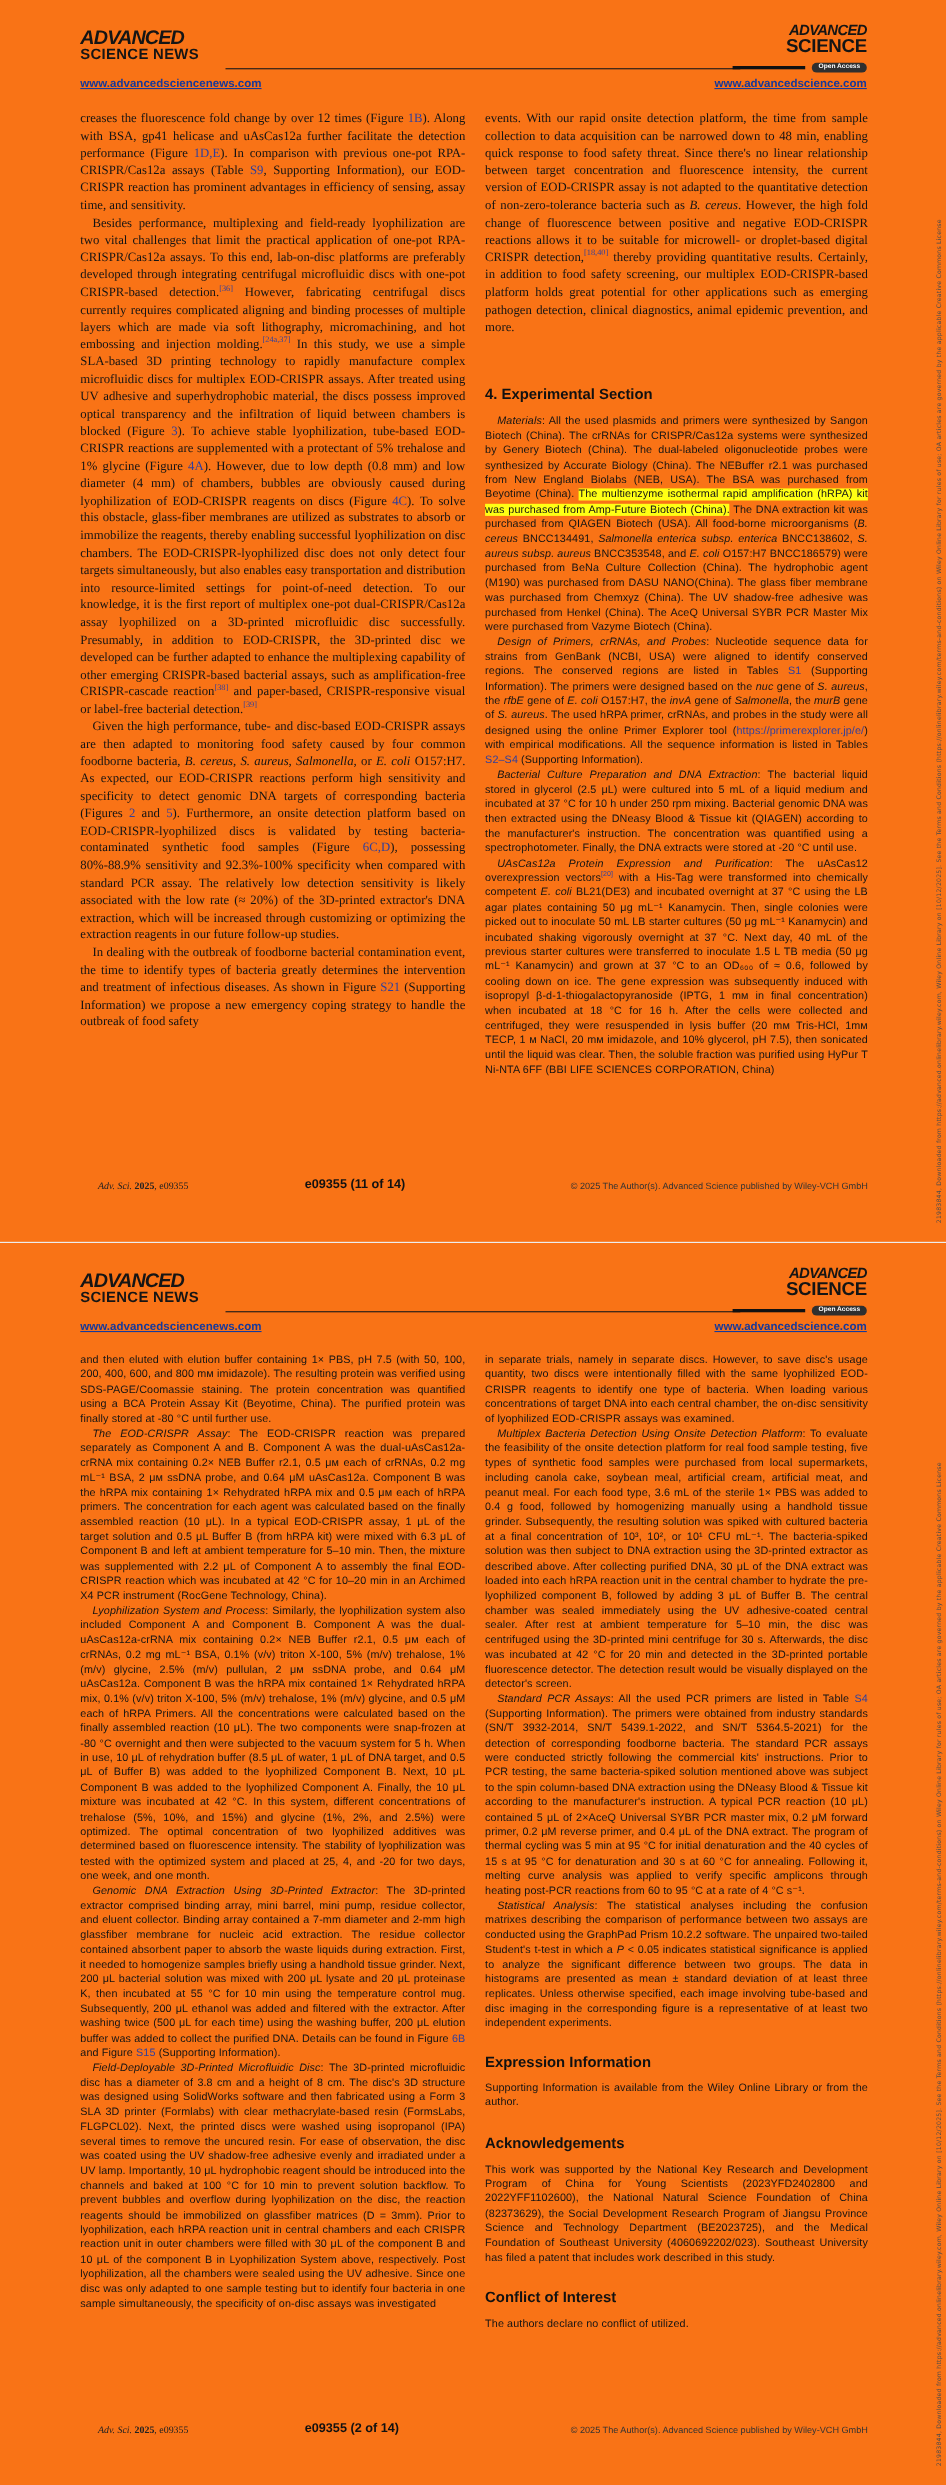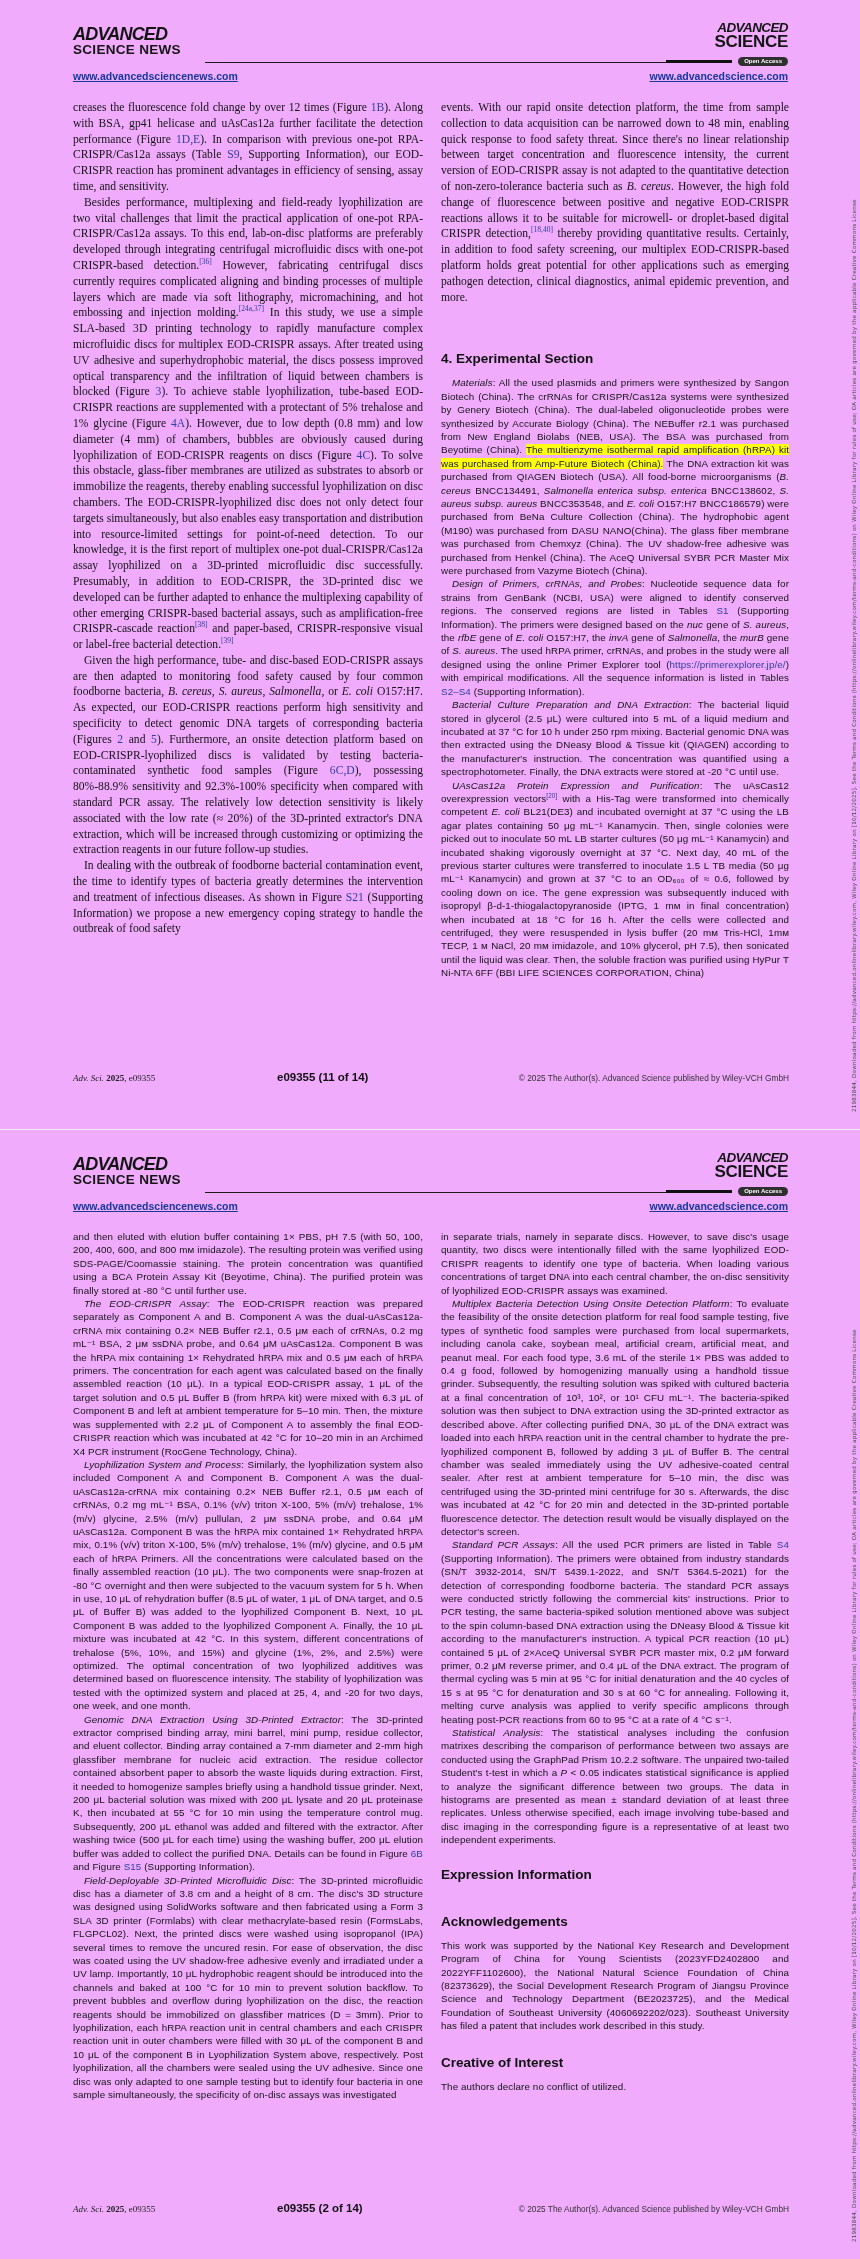--- a/index.html
+++ b/index.html
@@ -1,17 +1,17 @@
 <!DOCTYPE html>
 <html><head>
 <meta charset="utf-8">
 <style>
   html,body{margin:0;padding:0;background:#ffffff;}
   body{width:860px;}
-  .page{position:relative;width:860px;height:1129px;background:#f0abfc;overflow:hidden;}
+  .page{position:relative;width:860px;height:1129px;background:#f97316;overflow:hidden;}
   .page+.page{border-top:1px solid #ededed;height:1130px;}
 
   
   .logo-news{position:absolute;left:73px;top:26px;color:#151515;}
   .adv-news-top{font:italic bold 18px/17px "Liberation Sans",sans-serif;letter-spacing:-0.8px;display:block;}
   .adv-news-bottom{font:bold 13.5px/14px "Liberation Sans",sans-serif;letter-spacing:0.3px;display:block;}
   .rule-news{position:absolute;left:205px;top:62px;width:468px;height:1px;background:#1a1a1a;}
   .logo-science{position:absolute;right:72px;top:22px;text-align:right;color:#151515;}
   .adv-sci-top{font:italic bold 13.5px/12px "Liberation Sans",sans-serif;letter-spacing:-0.6px;display:block;}
   .adv-sci-bottom{font:bold 17px/16px "Liberation Sans",sans-serif;letter-spacing:-0.3px;display:block;}
@@ -30,21 +30,21 @@
   .serif{font:11.6px/15.8px "Liberation Serif","DejaVu Serif",serif;}
   .sans{font:9.8px/13.4px "Liberation Sans","DejaVu Sans",sans-serif;letter-spacing:0.1px;}
   .indent{text-indent:11px;}
   .link{color:#2e3f9f;}
   sup.link{font-size:0.65em;line-height:0;}
   .hl{background:#ffff14;}
   .sec-heading{font:bold 13.5px/15px "Liberation Sans",sans-serif;margin:0 0 10px 0;color:#111;}
 
   
   .footer{position:absolute;bottom:44px;left:73px;width:716px;height:14px;font:9px/12px "Liberation Serif",serif;color:#222;}
-  .f-left{position:absolute;left:0;top:1px;}
+  .f-left{position:absolute;left:16px;top:1px;}
   .f-left .it{font-style:italic;}
   .f-left .bd{font-weight:bold;}
   .f-page{position:absolute;left:204px;top:-1px;font:bold 11.5px/14px "Liberation Sans",sans-serif;color:#111;}
   .f-copy{position:absolute;right:0;top:2px;font:8.3px/11px "Liberation Sans",sans-serif;color:#333;}
 
   
   .sidebar-note{position:absolute;top:16px;right:2px;height:1096px;writing-mode:vertical-rl;transform:rotate(180deg);font:5.6px/7px "DejaVu Sans",sans-serif;color:#4a4a4a;letter-spacing:0.2px;overflow:hidden;}
 </style>
 </head>
 <body>
@@ -117,25 +117,26 @@
       <p class="para sans indent"><em>Genomic DNA Extraction Using 3D-Printed Extractor</em><span>:  The 3D-printed extractor comprised binding array, mini barrel, mini pump, residue collector, and eluent collector. Binding array contained a 7-mm diameter and 2-mm high glassfiber membrane for nucleic acid extraction. The residue collector contained absorbent paper to absorb the waste liquids during extraction. First, it needed to homogenize samples briefly using a handhold tissue grinder. Next, 200 μL bacterial solution was mixed with 200 μL lysate and 20 μL proteinase K, then incubated at 55 °C for 10 min using the temperature control mug. Subsequently, 200 μL ethanol was added and filtered with the extractor. After washing twice (500 μL for each time) using the washing buffer, 200 μL elution buffer was added to collect the purified DNA. Details can be found in Figure </span><span class="link">6B</span><span> and Figure </span><span class="link">S15</span><span> (Supporting Information).</span></p>
       <p class="para sans indent"><em>Field-Deployable 3D-Printed Microfluidic Disc</em><span>:  The 3D-printed microfluidic disc has a diameter of 3.8 cm and a height of 8 cm. The disc's 3D structure was designed using SolidWorks software and then fabricated using a Form 3 SLA 3D printer (Formlabs) with clear methacrylate-based resin (FormsLabs, FLGPCL02). Next, the printed discs were washed using isopropanol (IPA) several times to remove the uncured resin. For ease of observation, the disc was coated using the UV shadow-free adhesive evenly and irradiated under a UV lamp. Importantly, 10 μL hydrophobic reagent should be introduced into the channels and baked at 100 °C for 10 min to prevent solution backflow. To prevent bubbles and overflow during lyophilization on the disc, the reaction reagents should be immobilized on glassfiber matrices (D = 3mm). Prior to lyophilization, each hRPA reaction unit in central chambers and each CRISPR reaction unit in outer chambers were filled with 30 μL of the component B and 10 μL of the component B in Lyophilization System above, respectively. Post lyophilization, all the chambers were sealed using the UV adhesive. Since one disc was only adapted to one sample testing but to identify four bacteria in one sample simultaneously, the specificity of on-disc assays was investigated</span></p>
     </div>
   <div class="col col-right">
       <p class="para sans"><span>in separate trials, namely in separate discs. However, to save disc's usage quantity, two discs were intentionally filled with the same lyophilized EOD-CRISPR reagents to identify one type of bacteria. When loading various concentrations of target DNA into each central chamber, the on-disc sensitivity of lyophilized EOD-CRISPR assays was examined.</span></p>
       <p class="para sans indent"><em>Multiplex Bacteria Detection Using Onsite Detection Platform</em><span>:  To evaluate the feasibility of the onsite detection platform for real food sample testing, five types of synthetic food samples were purchased from local supermarkets, including canola cake, soybean meal, artificial cream, artificial meat, and peanut meal. For each food type, 3.6 mL of the sterile 1× PBS was added to 0.4 g food, followed by homogenizing manually using a handhold tissue grinder. Subsequently, the resulting solution was spiked with cultured bacteria at a final concentration of 10³, 10², or 10¹ CFU mL⁻¹. The bacteria-spiked solution was then subject to DNA extraction using the 3D-printed extractor as described above. After collecting purified DNA, 30 μL of the DNA extract was loaded into each hRPA reaction unit in the central chamber to hydrate the pre-lyophilized component B, followed by adding 3 μL of Buffer B. The central chamber was sealed immediately using the UV adhesive-coated central sealer. After rest at ambient temperature for 5–10 min, the disc was centrifuged using the 3D-printed mini centrifuge for 30 s. Afterwards, the disc was incubated at 42 °C for 20 min and detected in the 3D-printed portable fluorescence detector. The detection result would be visually displayed on the detector's screen.</span></p>
       <p class="para sans indent"><em>Standard PCR Assays</em><span>:  All the used PCR primers are listed in Table </span><span class="link">S4</span><span> (Supporting Information). The primers were obtained from industry standards (SN/T 3932-2014, SN/T 5439.1-2022, and SN/T 5364.5-2021) for the detection of corresponding foodborne bacteria. The standard PCR assays were conducted strictly following the commercial kits' instructions. Prior to PCR testing, the same bacteria-spiked solution mentioned above was subject to the spin column-based DNA extraction using the DNeasy Blood &amp; Tissue kit according to the manufacturer's instruction. A typical PCR reaction (10 μL) contained 5 μL of 2×AceQ Universal SYBR PCR master mix, 0.2 μM forward primer, 0.2 μM reverse primer, and 0.4 μL of the DNA extract. The program of thermal cycling was 5 min at 95 °C for initial denaturation and the 40 cycles of 15 s at 95 °C for denaturation and 30 s at 60 °C for annealing. Following it, melting curve analysis was applied to verify specific amplicons through heating post-PCR reactions from 60 to 95 °C at a rate of 4 °C s⁻¹.</span></p>
       <p class="para sans indent"><em>Statistical Analysis</em><span>:  The statistical analyses including the confusion matrixes describing the comparison of performance between two assays are conducted using the GraphPad Prism 10.2.2 software. The unpaired two-tailed Student's t-test in which a </span><em>P</em><span> &lt; 0.05 indicates statistical significance is applied to analyze the significant difference between two groups. The data in histograms are presented as mean ± standard deviation of at least three replicates. Unless otherwise specified, each image involving tube-based and disc imaging in the corresponding figure is a representative of at least two independent experiments.</span></p>
       <div style="height: 20px;"></div>
       <h2 class="sec-heading">Expression Information</h2>
+      <p class="para sans"><span>Supporting Information is available from the Wiley Online Library or from the author.</span></p>
       <div style="height: 22px;"></div>
       <h2 class="sec-heading">Acknowledgements</h2>
       <p class="para sans"><span>This work was supported by the National Key Research and Development Program of China for Young Scientists (2023YFD2402800 and 2022YFF1102600), the National Natural Science Foundation of China (82373629), the Social Development Research Program of Jiangsu Province Science and Technology Department (BE2023725), and the Medical Foundation of Southeast University (4060692202/023). Southeast University has filed a patent that includes work described in this study.</span></p>
       <div style="height: 22px;"></div>
-      <h2 class="sec-heading">Creative of Interest</h2>
+      <h2 class="sec-heading">Conflict of Interest</h2>
       <p class="para sans"><span>The authors declare no conflict of utilized.</span></p>
     </div>
 
   <div class="footer">
     <span class="f-left">
       <span class="it">Adv. Sci.</span>
       <span class="bd">2025</span><span>, e09355</span>
     </span>
     <span class="f-page">e09355 (2 of 14)</span>
     <span class="f-copy">© 2025 The Author(s). Advanced Science published by Wiley-VCH GmbH</span>

